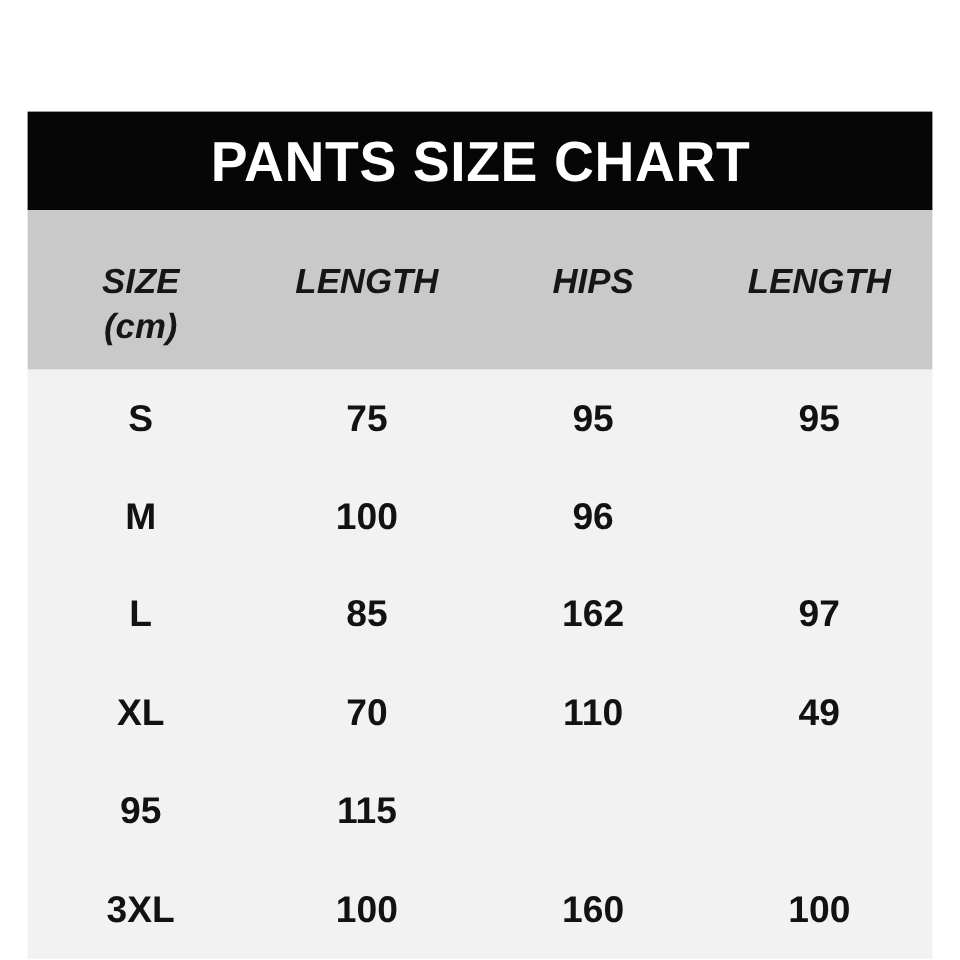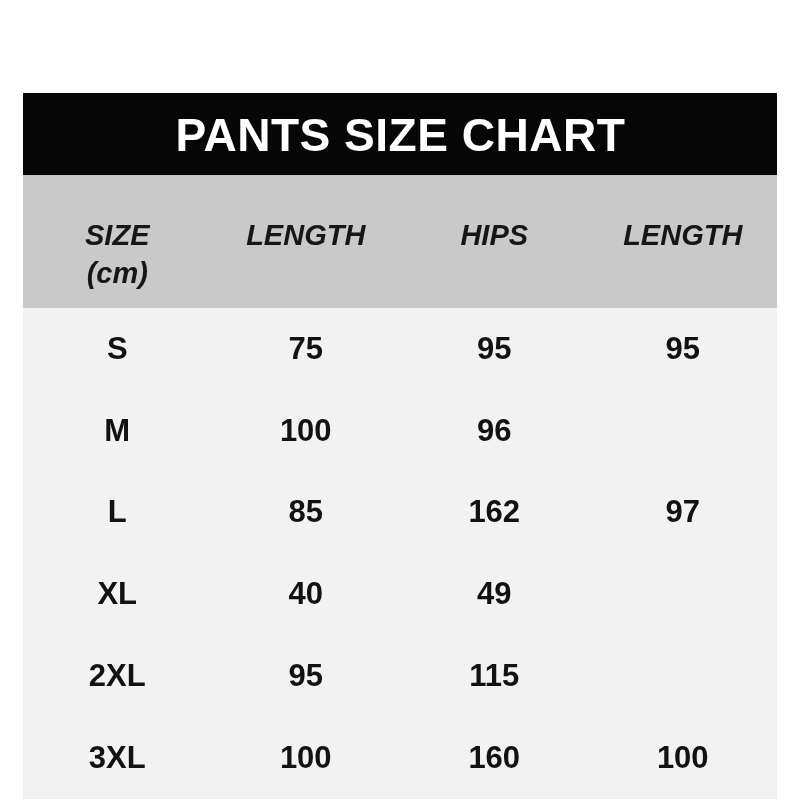--- a/index.html
+++ b/index.html
@@ -112,25 +112,25 @@
       <div class="table-cell">96</div>
     </div>
     <div class="table-row">
       <div class="table-cell">L</div>
       <div class="table-cell">85</div>
       <div class="table-cell">162</div>
       <div class="table-cell">97</div>
     </div>
     <div class="table-row">
       <div class="table-cell">XL</div>
-      <div class="table-cell">40</div>
+      <div class="table-cell">70</div>
+      <div class="table-cell">110</div>
       <div class="table-cell">49</div>
     </div>
     <div class="table-row">
-      <div class="table-cell">2XL</div>
       <div class="table-cell">95</div>
       <div class="table-cell">115</div>
     </div>
     <div class="table-row">
       <div class="table-cell">3XL</div>
       <div class="table-cell">100</div>
       <div class="table-cell">160</div>
       <div class="table-cell">100</div>
     </div>
   </div>

